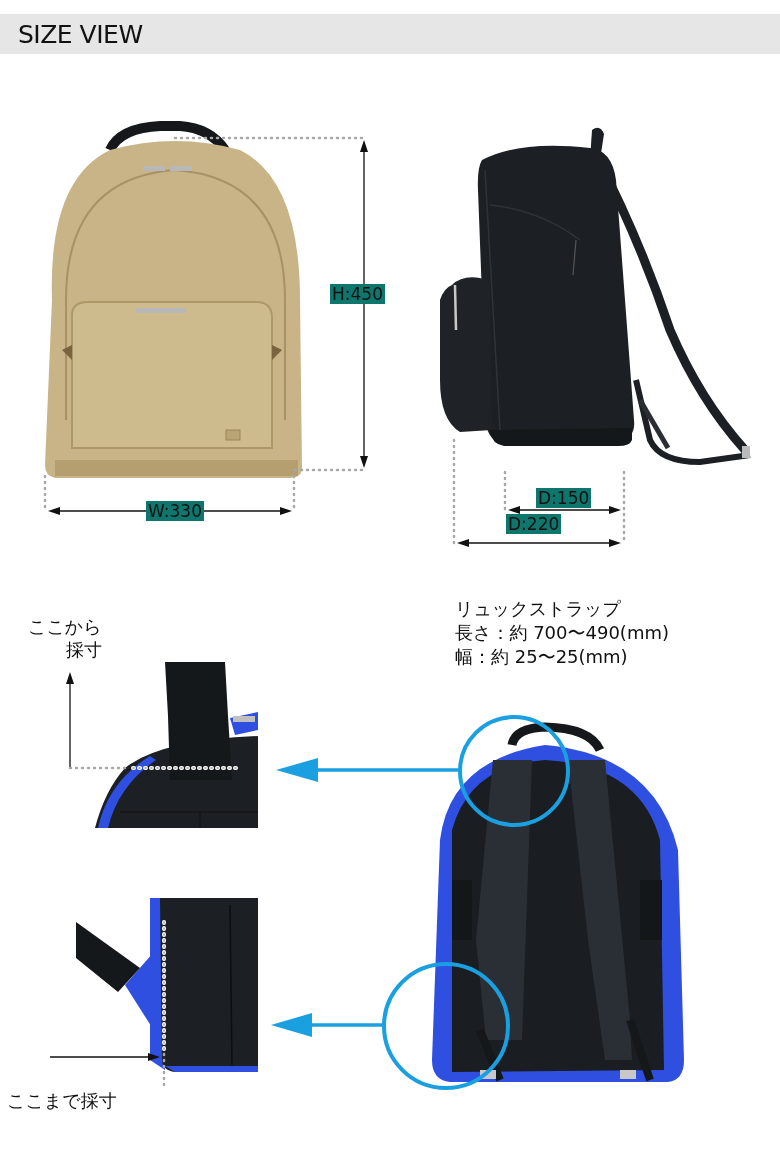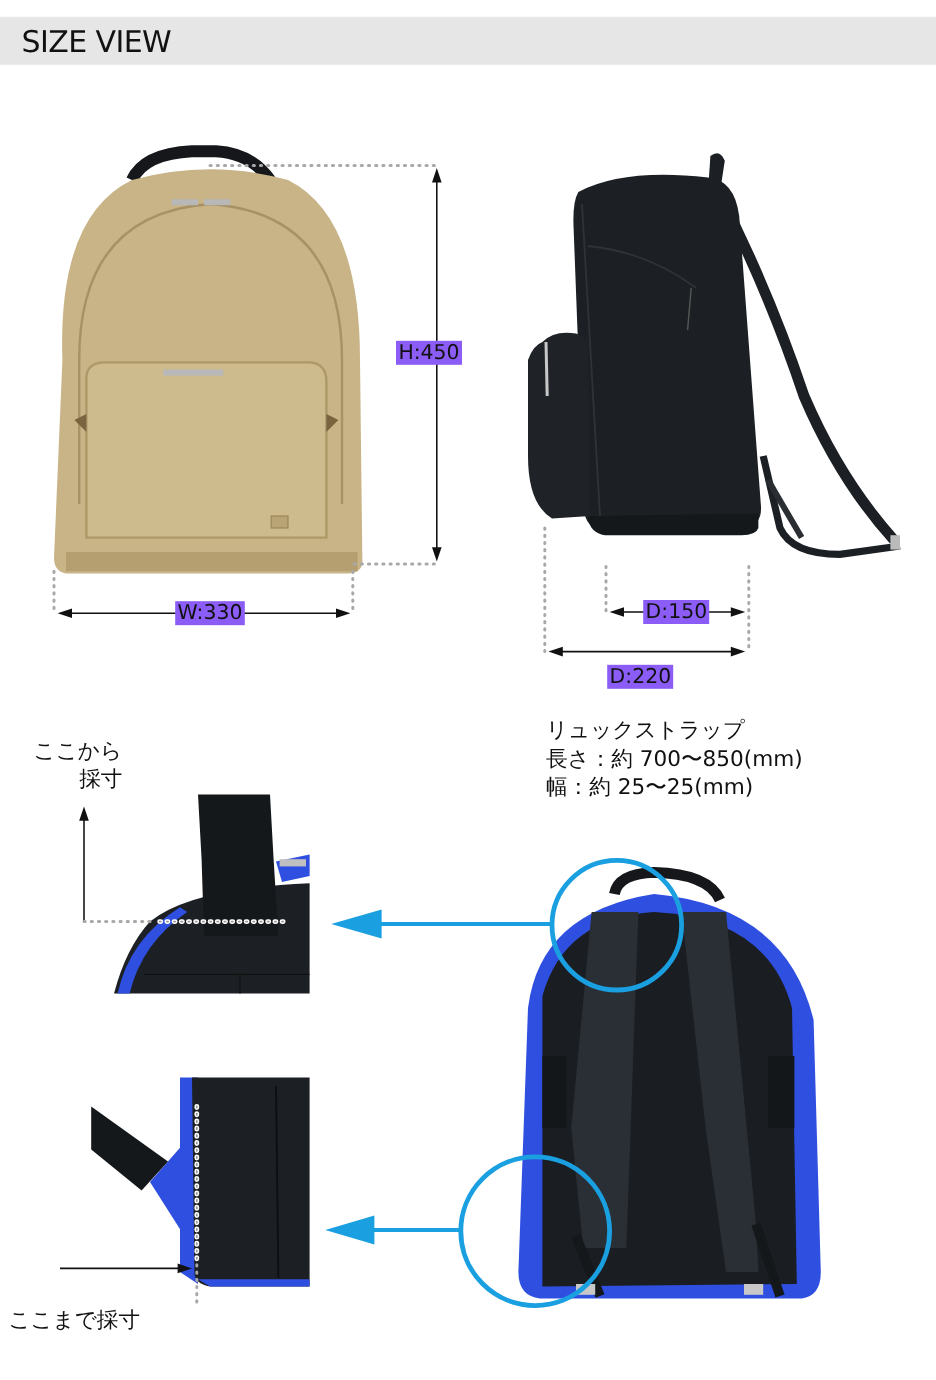--- a/index.html
+++ b/index.html
@@ -1,19 +1,19 @@
 <!DOCTYPE html>
 <html><head>
 <meta charset="utf-8">
 <style>
   html,body{margin:0;padding:0;background:#fff;}
   body{width:780px;height:1150px;position:relative;overflow:hidden;font-family:"DejaVu Sans","Liberation Sans",sans-serif;color:#111;}
   .hdr{position:absolute;left:0;top:14px;width:780px;height:40px;background:#e6e6e6;}
   .hdr-title{position:absolute;left:18px;top:6px;font-size:25px;font-weight:400;letter-spacing:-0.5px;color:#111;font-family:"DejaVu Sans",sans-serif;}
-  .lbl{position:absolute;font-size:17px;color:#111;background:#8b5cf6;padding:0 2px;line-height:20px;white-space:nowrap;}
+  .lbl{position:absolute;font-size:17px;color:#111;background:#0f766e;padding:0 2px;line-height:20px;white-space:nowrap;}
   .jp{position:absolute;font-size:18px;line-height:23px;color:#111;white-space:nowrap;}
   svg{position:absolute;overflow:visible;}
 </style>
 </head>
 <body>
 
 <div class="hdr">
   <div class="hdr-title">SIZE VIEW</div>
 </div>
 
@@ -78,25 +78,25 @@
   <line x1="454" y1="440" x2="454" y2="544" stroke="#a8a8a8" stroke-width="2.5" stroke-dasharray="1 5" stroke-linecap="round"></line>
   <line x1="505" y1="472" x2="505" y2="512" stroke="#a8a8a8" stroke-width="2.5" stroke-dasharray="1 5" stroke-linecap="round"></line>
   <line x1="624" y1="472" x2="624" y2="544" stroke="#a8a8a8" stroke-width="2.5" stroke-dasharray="1 5" stroke-linecap="round"></line>
   <line x1="512" y1="510" x2="617" y2="510" stroke="#111" stroke-width="1.3"></line>
   <polygon points="508,510 520,506 520,514" fill="#111"></polygon>
   <polygon points="621,510 609,506 609,514" fill="#111"></polygon>
   <line x1="462" y1="543" x2="617" y2="543" stroke="#111" stroke-width="1.3"></line>
   <polygon points="457,543 469,539 469,547" fill="#111"></polygon>
   <polygon points="621,543 609,539 609,547" fill="#111"></polygon>
 </svg>
-<div class="lbl" style="left:536px;top:500px">D:150</div>
-<div class="lbl" style="left:506px;top:554px">D:220</div>
+<div class="lbl" style="left:536px;top:488px">D:150</div>
+<div class="lbl" style="left:506px;top:514px">D:220</div>
 
 <div class="jp" style="left:455px;top:597px">リュックストラップ</div>
-<div class="jp" style="left:455px;top:621px">長さ：約 700〜850(mm)</div>
+<div class="jp" style="left:455px;top:621px">長さ：約 700〜490(mm)</div>
 <div class="jp" style="left:455px;top:645px">幅：約 25〜25(mm)</div>
 
 <div class="jp" style="left:28px;top:615px">ここから</div>
 <div class="jp" style="left:66px;top:638px">採寸</div>
 <svg width="780" height="1150" style="left:0;top:0">
 
   <path d="M125 768 Q160 740 258 736 L258 828 L95 828 Q105 790 125 768 Z" fill="#1c2024"></path>
   <path d="M98 828 Q108 782 150 756 L156 760 Q118 786 108 828 Z" fill="#2f4fe0"></path>
   <path d="M230 718 L258 712 L258 730 L235 735 Z" fill="#2f4fe0"></path>
   <line x1="120" y1="812" x2="258" y2="812" stroke="#111" stroke-width="1"></line>

